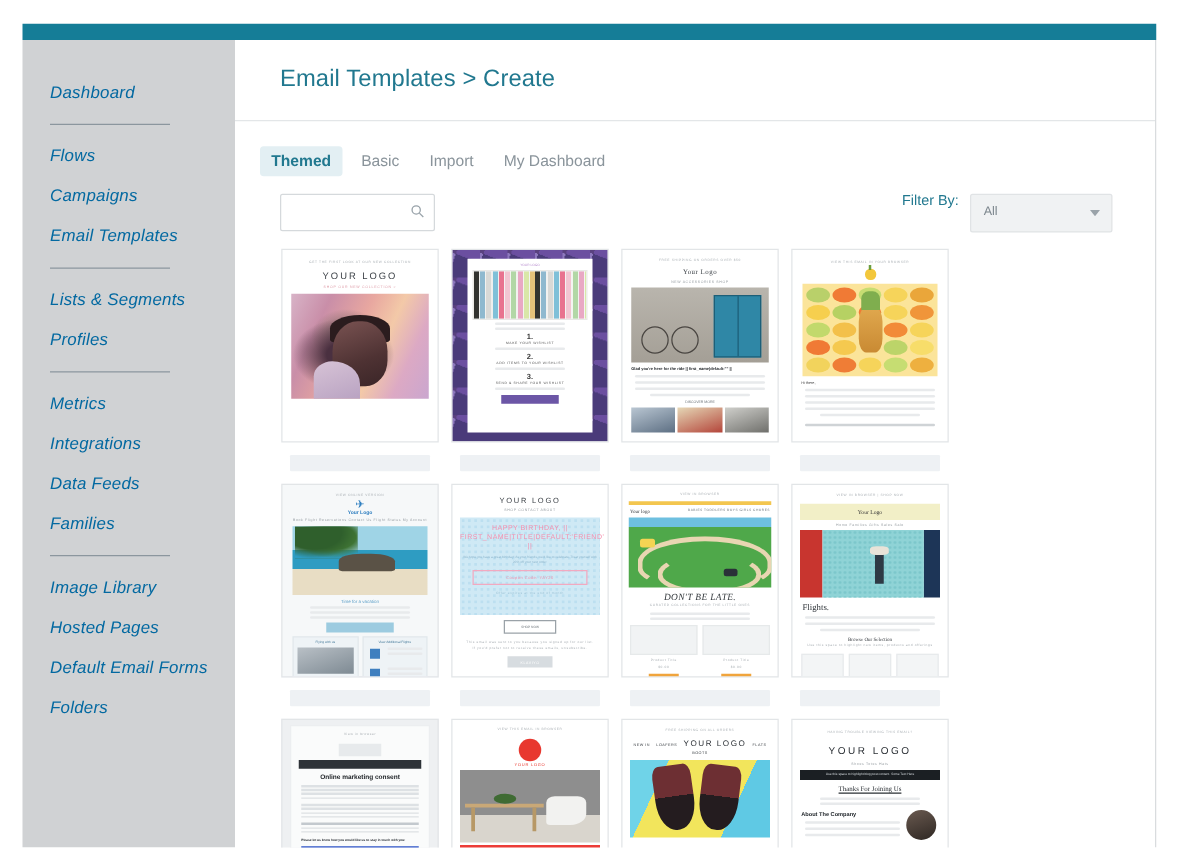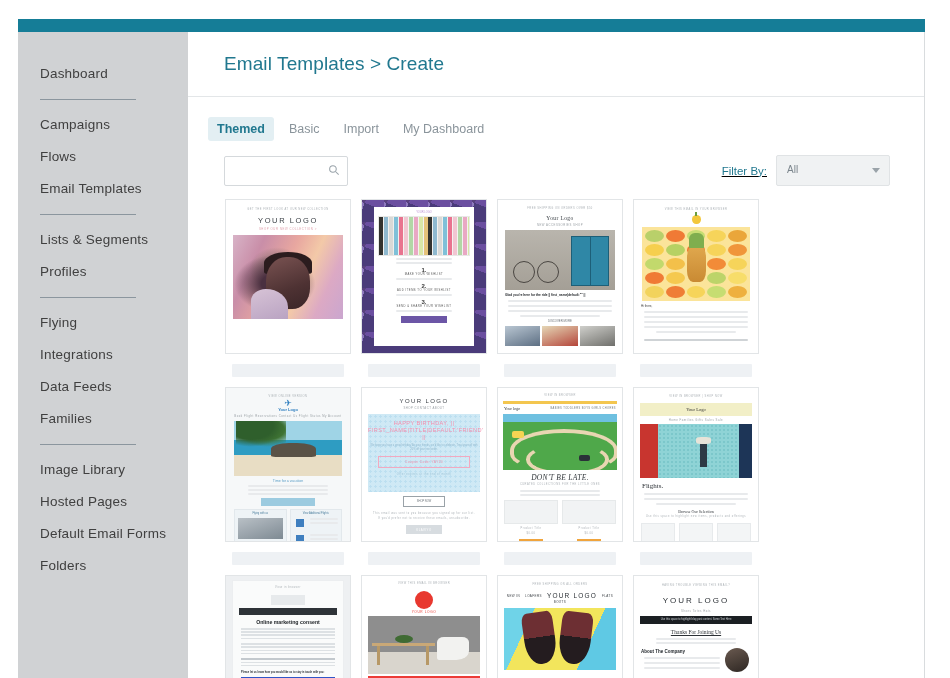--- a/index.html
+++ b/index.html
@@ -12,37 +12,37 @@
   #app{position:relative;width:950px;height:678px;background:#fff;}
 
   
   .topbar{position:absolute;left:18px;top:19px;width:907px;height:13px;background:#157d97;}
 
   
   .sidebar{position:absolute;left:18px;top:32px;width:170px;height:646px;background:#d0d2d4;}
   .nav{padding:26px 0 0 0;}
   .nav-item{
     display:block;padding:8px 0 8px 22px;
-    font-size:13.5px;color:#404040;letter-spacing:.2px;line-height:16px;
-    cursor:pointer;white-space:nowrap;
+    font-size:13.5px;color:#0369a1;letter-spacing:.2px;line-height:16px;
+    cursor:pointer;white-space:nowrap;font-style:italic;
   }
   .nav-sep{height:1px;background:#8b969e;margin:9px 0 9px 22px;width:96px;}
 
   
   .content{position:absolute;left:188px;top:32px;width:737px;height:646px;background:#fff;border-right:1px solid #d9dcde;box-sizing:border-box;}
   .page-head{height:65px;border-bottom:1px solid #e3e6e8;display:flex;align-items:center;padding-left:36px;box-sizing:border-box;}
   .page-title{font-size:19px;color:#21788f;font-weight:400;letter-spacing:.1px;}
 
   
   .tabs{display:flex;align-items:center;gap:6px;padding:20px 0 0 20px;}
   .tab{font-size:12.5px;color:#8a949b;padding:5px 9px;border-radius:3px;cursor:pointer;white-space:nowrap;}
   .tab.active{background:#e3eff3;color:#21788f;font-weight:bold;}
 
   
-  .filterrow{display:flex;align-items:center;padding:14px 34px 0 36px;text-decoration:underline;}
+  .filterrow{display:flex;padding:14px 34px 0 36px;}
   .search-box{position:relative;width:122px;height:28px;border:1px solid #d5d9dc;border-radius:2px;background:#fff;}
   .search-box input{position:absolute;left:0;top:0;width:100px;height:26px;border:0;outline:none;background:transparent;font-size:11px;color:#54606a;padding-left:7px;font-family:"Liberation Sans",sans-serif;}
   .search-icon{position:absolute;right:7px;top:7px;width:12px;height:12px;color:#98a2a9;}
   .spacer{flex:1;}
   .filter-label{font-size:11.5px;color:#21788f;margin-right:9px;}
   .select-wrap{position:relative;width:112px;height:29px;background:#f0f2f3;border:1px solid #e0e3e5;border-radius:2px;}
   .select-val{position:absolute;left:10px;top:8px;font-size:10px;color:#7b858c;}
   .caret{position:absolute;right:9px;top:12px;width:0;height:0;border-left:4.5px solid transparent;border-right:4.5px solid transparent;border-top:5px solid #9aa3a9;}
 
   
@@ -178,30 +178,30 @@
 
 <div id="app">
 
   <div class="topbar"></div>
 
   <nav class="sidebar">
     <div class="nav">
       <div class="nav-item">Dashboard</div>
       <div class="nav-sep"></div>
 
+      <div class="nav-item">Flows</div>
       <div class="nav-item">Campaigns</div>
-      <div class="nav-item">Flows</div>
       <div class="nav-item">Email Templates</div>
       <div class="nav-sep"></div>
 
       <div class="nav-item">Lists &amp; Segments</div>
       <div class="nav-item">Profiles</div>
       <div class="nav-sep"></div>
 
-      <div class="nav-item">Flying</div>
+      <div class="nav-item">Metrics</div>
       <div class="nav-item">Integrations</div>
       <div class="nav-item">Data Feeds</div>
       <div class="nav-item">Families</div>
       <div class="nav-sep"></div>
 
       <div class="nav-item">Image Library</div>
       <div class="nav-item">Hosted Pages</div>
       <div class="nav-item">Default Email Forms</div>
       <div class="nav-item">Folders</div>
     </div>

